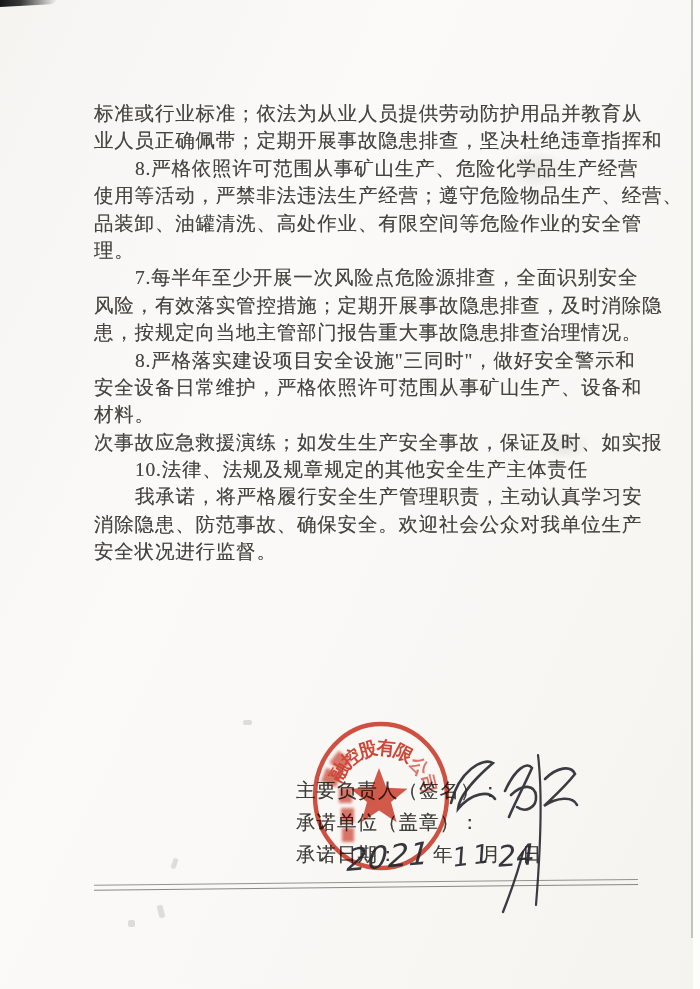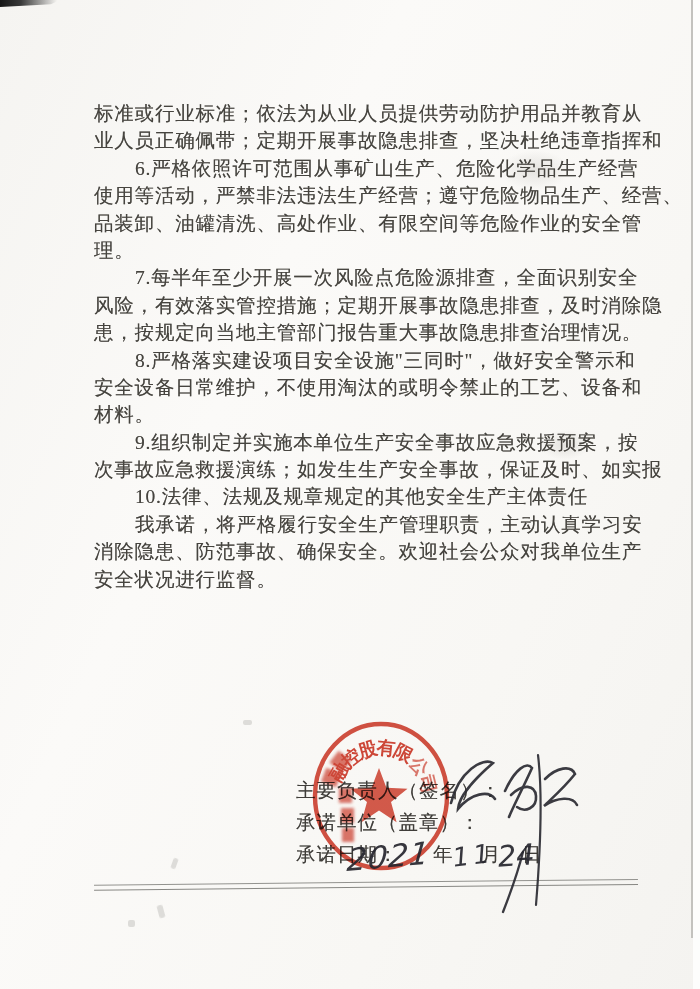--- a/index.html
+++ b/index.html
@@ -45,31 +45,30 @@
   <div class="corner-mark"></div>
   <div class="edge-bright"></div>
   <div class="edge-line"></div>
 
   <div class="blotch" style="left:500px;top:150px;width:70px;height:40px;"></div>
   <div class="blotch" style="left:540px;top:430px;width:50px;height:30px;"></div>
 
   <div class="doc-body" id="doc-body">
       <div class="line">标准或行业标准；依法为从业人员提供劳动防护用品并教育从</div>
       <div class="line">业人员正确佩带；定期开展事故隐患排查，坚决杜绝违章指挥和</div>
-      <div class="line indent">6.严格依照许可范围从事矿山生产、危险化学品生产经营</div>
+      <div class="line indent">8.严格依照许可范围从事矿山生产、危险化学品生产经营</div>
       <div class="line">使用等活动，严禁非法违法生产经营；遵守危险物品生产、经营、</div>
       <div class="line">品装卸、油罐清洗、高处作业、有限空间等危险作业的安全管</div>
       <div class="line">理。</div>
       <div class="line indent">7.每半年至少开展一次风险点危险源排查，全面识别安全</div>
       <div class="line">风险，有效落实管控措施；定期开展事故隐患排查，及时消除隐</div>
       <div class="line">患，按规定向当地主管部门报告重大事故隐患排查治理情况。</div>
       <div class="line indent">8.严格落实建设项目安全设施"三同时"，做好安全警示和</div>
-      <div class="line">安全设备日常维护，不使用淘汰的或明令禁止的工艺、设备和</div>
+      <div class="line">安全设备日常维护，严格依照许可范围从事矿山生产、设备和</div>
       <div class="line">材料。</div>
-      <div class="line indent">9.组织制定并实施本单位生产安全事故应急救援预案，按</div>
       <div class="line">次事故应急救援演练；如发生生产安全事故，保证及时、如实报</div>
       <div class="line indent">10.法律、法规及规章规定的其他安全生产主体责任</div>
       <div class="line indent">我承诺，将严格履行安全生产管理职责，主动认真学习安</div>
       <div class="line">消除隐患、防范事故、确保安全。欢迎社会公众对我单位生产</div>
       <div class="line">安全状况进行监督。</div>
     </div>
 
   <svg class="stamp" width="150" height="158" viewBox="0 0 150 158">
     <defs>
       <filter id="inkblur">

